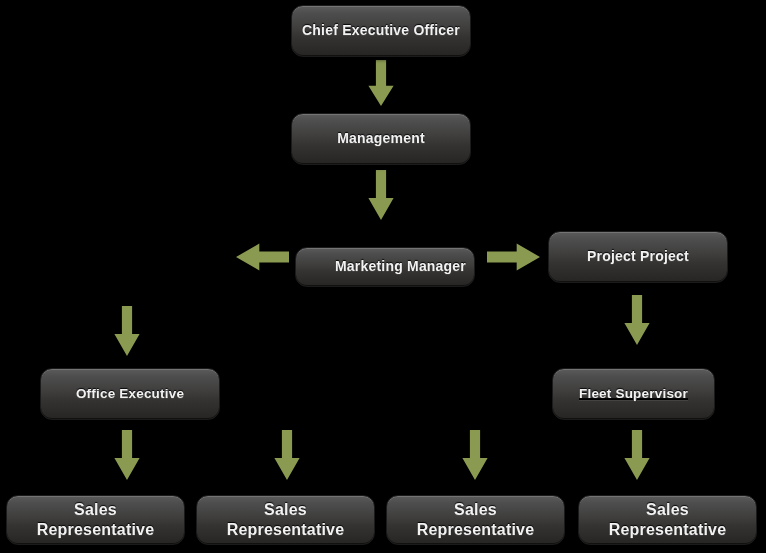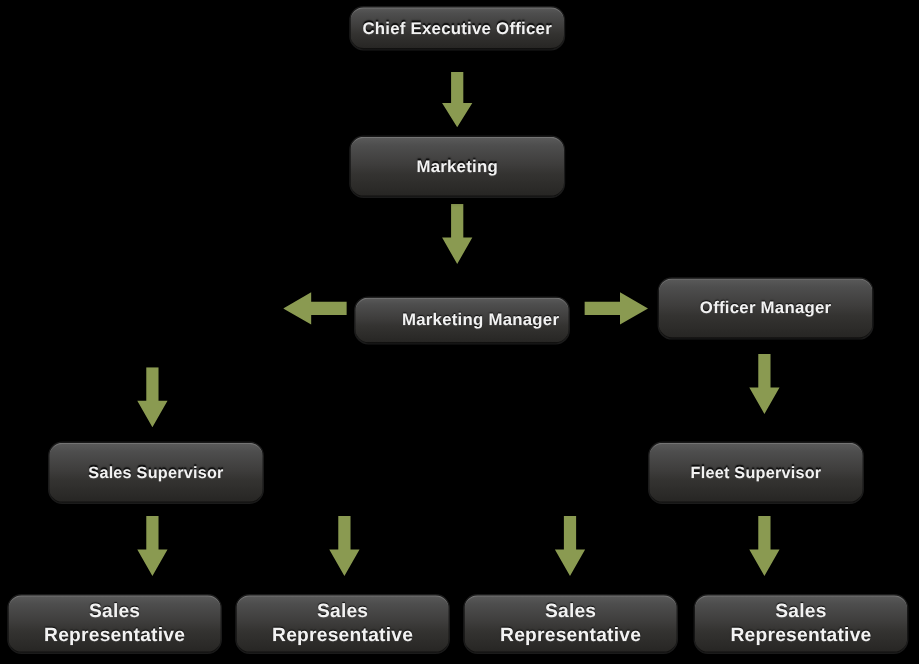--- a/index.html
+++ b/index.html
@@ -105,36 +105,36 @@
     <div class="arrow" style="left: 460px; top: 430px; width: 30px; height: 50px;">
       <svg width="30" height="50" viewBox="0 0 100 100" preserveAspectRatio="none">
         <path d="M 33,0 L 67,0 L 67,56 L 92,56 L 50,100 L 8,56 L 33,56 Z" fill="#8a9a51"></path>
       </svg>
     </div>
     <div class="arrow" style="left: 622px; top: 430px; width: 30px; height: 50px;">
       <svg width="30" height="50" viewBox="0 0 100 100" preserveAspectRatio="none">
         <path d="M 33,0 L 67,0 L 67,56 L 92,56 L 50,100 L 8,56 L 33,56 Z" fill="#8a9a51"></path>
       </svg>
     </div>
-    <div class="node size-lg" style="left: 291px; top: 5px; width: 180px; height: 37px;">
+    <div class="node size-lg" style="left: 291px; top: 5px; width: 180px; height: 52px;">
       <span class="node-label">Chief Executive Officer</span>
     </div>
     <div class="node size-lg" style="left: 291px; top: 113px; width: 180px; height: 52px;">
-      <span class="node-label">Marketing</span>
+      <span class="node-label">Management</span>
     </div>
     <div class="node size-lg" style="left: 295px; top: 247px; width: 180px; height: 40px; justify-content: flex-end;">
       <span class="node-label">Marketing Manager</span>
     </div>
     <div class="node size-lg" style="left: 548px; top: 231px; width: 180px; height: 52px;">
-      <span class="node-label">Officer Manager</span>
+      <span class="node-label">Project Project</span>
     </div>
     <div class="node size-md" style="left: 40px; top: 368px; width: 180px; height: 52px;">
-      <span class="node-label">Sales Supervisor</span>
+      <span class="node-label">Office Executive</span>
     </div>
-    <div class="node size-md" style="left: 540px; top: 368px; width: 180px; height: 52px;">
+    <div class="node size-md" style="left: 552px; top: 368px; width: 163px; height: 52px; text-decoration: underline;">
       <span class="node-label">Fleet Supervisor</span>
     </div>
     <div class="node size-sm" style="left: 6px; top: 495px; width: 179px; height: 50px;">
       <span class="node-label">Sales Representative</span>
     </div>
     <div class="node size-sm" style="left: 196px; top: 495px; width: 179px; height: 50px;">
       <span class="node-label">Sales Representative</span>
     </div>
     <div class="node size-sm" style="left: 386px; top: 495px; width: 179px; height: 50px;">
       <span class="node-label">Sales Representative</span>

